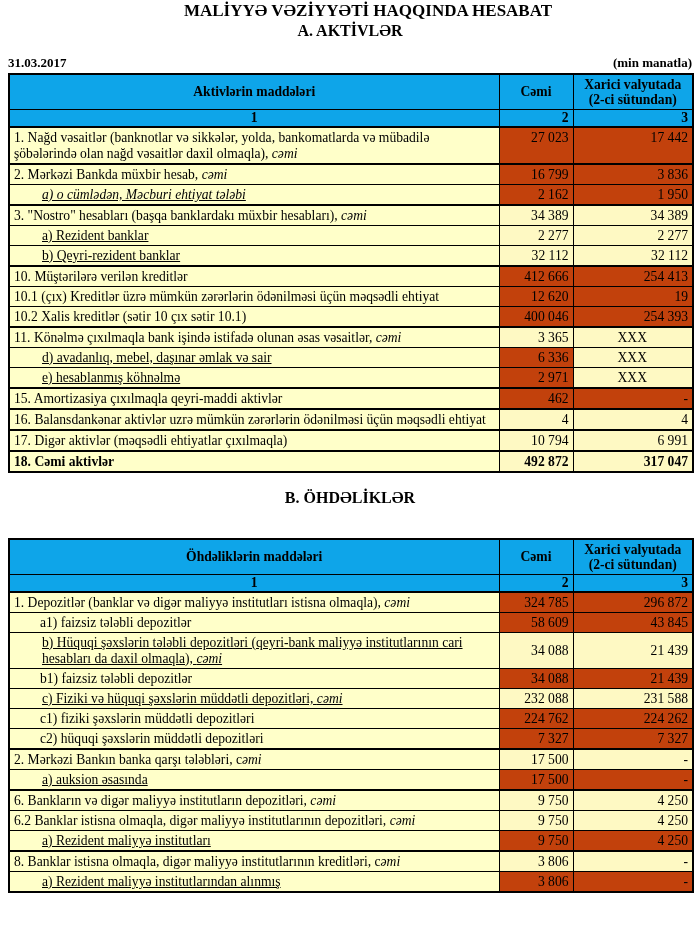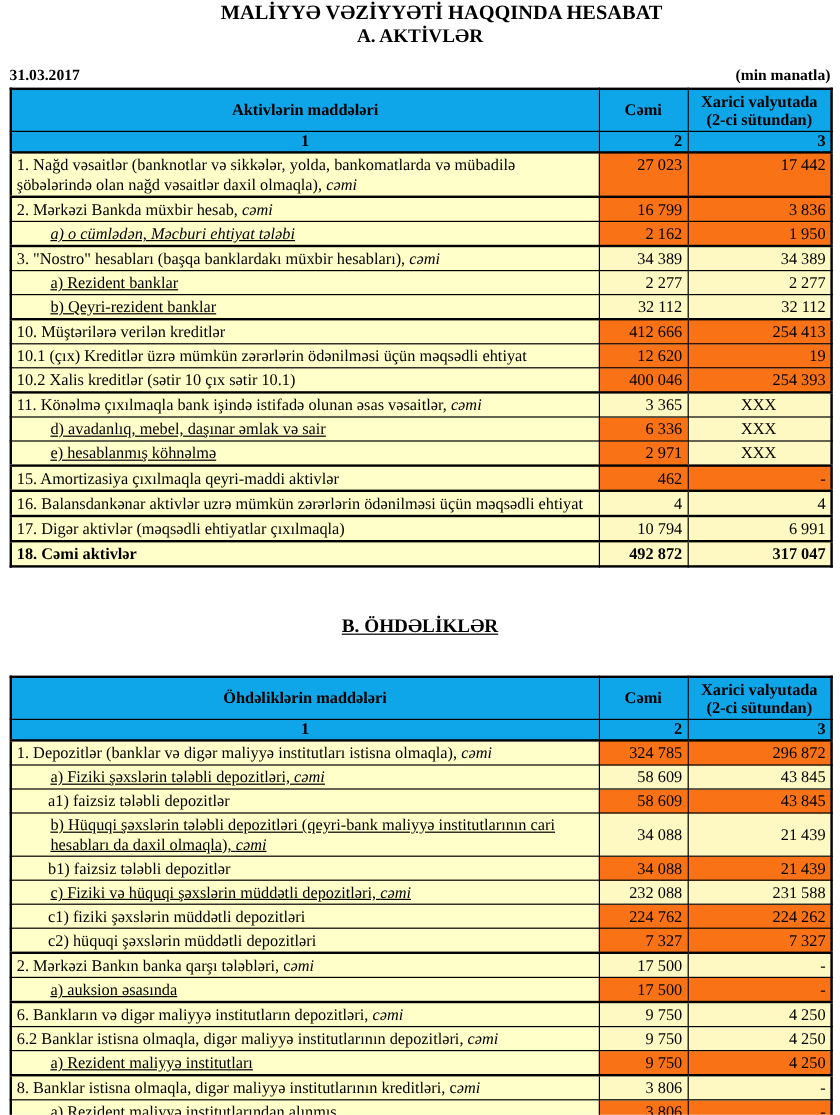--- a/index.html
+++ b/index.html
@@ -1,35 +1,35 @@
 <!DOCTYPE html>
 <html><head>
 <meta charset="utf-8">
 <style>
   html,body{margin:0;padding:0;background:#fff;color:#000;}
   body{width:700px;height:929px;font-family:"Liberation Serif",serif;overflow:hidden;}
   .page{width:700px;}
   .title{text-align:center;font-weight:bold;font-size:17px;line-height:21px;padding-left:36px;}
   .subtitle{text-align:center;font-weight:bold;font-size:16px;line-height:20px;}
-  .section-b-title{margin-top:40px;margin-bottom:30px;text-decoration:underline;}
+  .section-b-title{margin-top:15px;margin-bottom:30px;}
   .meta-row{width:684px;margin:14px 8px 2px 8px;display:flex;justify-content:space-between;
             font-weight:bold;font-size:13px;}
   table{border-collapse:collapse;table-layout:fixed;width:684px;margin:0 8px;
         font-size:13.6px;line-height:16px;}
   table{border:2px solid #000;}
   col.c-label{width:490px;} col.c-total{width:74px;} col.c-fx{width:120px;}
   th,td{border:1px solid #000;vertical-align:middle;}
   th{background:#0ea5e9;font-weight:bold;text-align:center;padding:2px 3px;}
   .fx-head div{line-height:15px;}
   .num-row th{padding:0 4px 1px 4px;line-height:15px;border-bottom:2px solid #000;}
   .num-row th.nr-right{text-align:right;}
   td.label-cell{background:#FFFFC9;padding:2px 4px 1px 4px;}
   td.indent-0{padding-left:4px;} td.indent-1{padding-left:32px;text-decoration:underline;} td.indent-2{padding-left:30px;}
   td.value-cell{text-align:right;padding:2px 4px 1px 3px;}
-  td.bg-white{background:#f97316;} td.bg-yellow{background:#fef9c3;}
+  td.bg-white{background:#c2410c;} td.bg-yellow{background:#fef9c3;}
   td.center{text-align:center;padding-right:4px;}
   tr.major td{border-top:2px solid #000;}
   tr.bold-row td{font-weight:bold;}
   td.vtop{vertical-align:top;}
   em{font-style:italic;}
 </style>
 </head>
 <body>
 
 <div class="page">
@@ -170,25 +170,20 @@
         <th class="nr-right">3</th>
       </tr>
     </thead>
     <tbody id="liabilities-body">
         <tr class="major">
           <td class="label-cell indent-0"><span>1. Depozitlər (banklar və digər maliyyə institutları istisna olmaqla), </span><em>cəmi</em></td>
           <td class="value-cell bg-white">324 785</td>
           <td class="value-cell bg-white">296 872</td>
         </tr>
         <tr>
-          <td class="label-cell indent-1"><span>a)  Fiziki şəxslərin tələbli depozitləri, </span><em>cəmi</em></td>
-          <td class="value-cell bg-yellow">58 609</td>
-          <td class="value-cell bg-yellow">43 845</td>
-        </tr>
-        <tr>
           <td class="label-cell indent-2"><span>a1) faizsiz tələbli depozitlər</span></td>
           <td class="value-cell bg-white">58 609</td>
           <td class="value-cell bg-white">43 845</td>
         </tr>
         <tr>
           <td class="label-cell indent-1"><span>b) Hüquqi şəxslərin tələbli depozitləri (qeyri-bank maliyyə institutlarının cari hesabları da daxil olmaqla), </span><em>cəmi</em></td>
           <td class="value-cell bg-yellow">34 088</td>
           <td class="value-cell bg-yellow">21 439</td>
         </tr>
         <tr>

